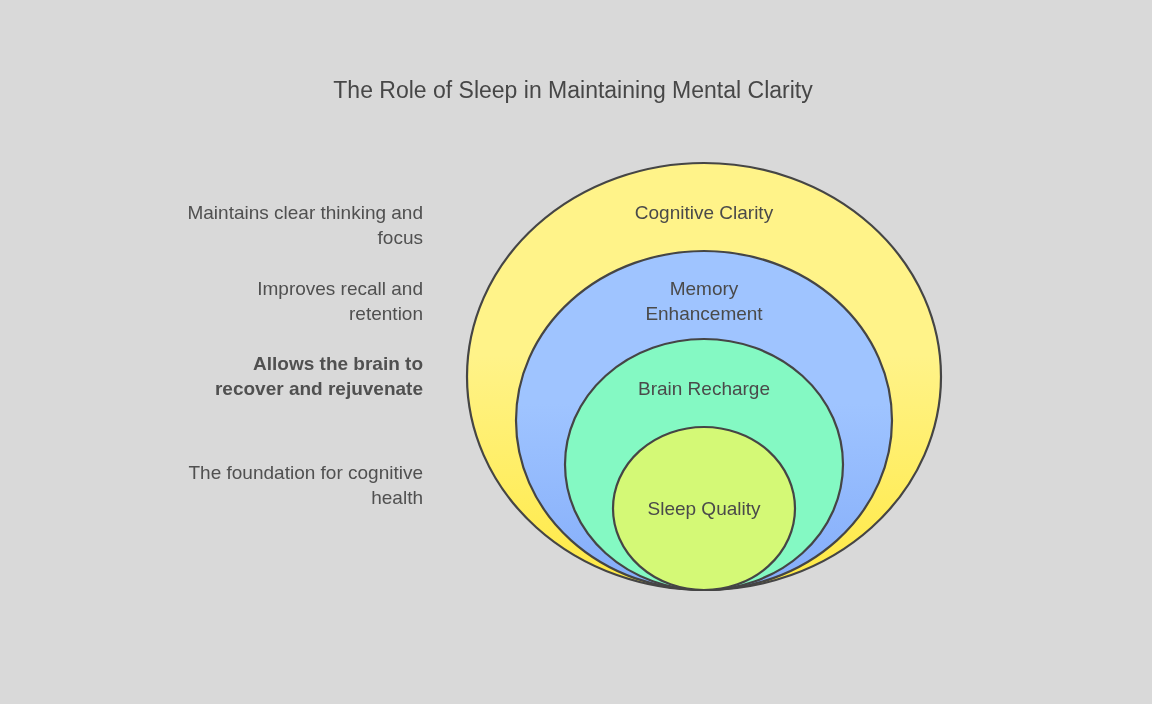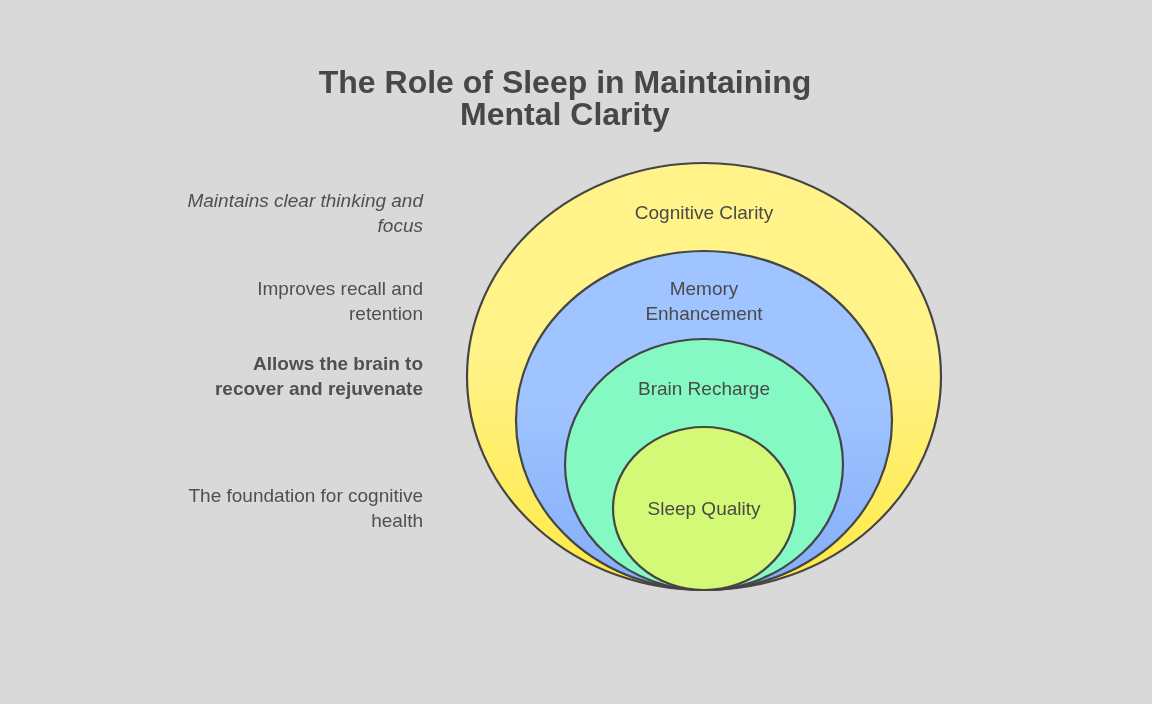--- a/index.html
+++ b/index.html
@@ -4,32 +4,32 @@
   <style>
     html, body { margin: 0; padding: 0; }
     body {
       width: 1152px; height: 704px; overflow: hidden;
       background: #d9d9d9;
       font-family: "Liberation Sans", "DejaVu Sans", sans-serif;
       position: relative;
     }
     .title {
       position: absolute; left: 261px; top: 62px; width: 600px;
-      text-align: center; font-weight: bold; font-size: 32px;
-      line-height: 32px; color: #474747; margin: 4px;
+      text-align: center; font-weight: normal; font-size: 23px;
+      line-height: 32px; color: #474747; margin: 12px;
     }
     .desc {
       position: absolute; right: 729px; width: 240px;
       text-align: right; font-size: 19px; line-height: 25px; color: #505050;
       margin: 0;
     }
-    #d1 { top: 188px; font-style: italic; }
+    #d1 { top: 200px; }
     #d2 { top: 276px; }
     #d3 { top: 351px; font-weight: bold; }
-    #d4 { top: 483px; }
+    #d4 { top: 460px; }
     svg#rings { position: absolute; left: 0; top: 0; }
     .ring-label { font-family: "Liberation Sans", "DejaVu Sans", sans-serif; font-size: 19px; fill: #4a4a4a; }
   </style>
 </head>
 <body>
 
 <h1 class="title">The Role of Sleep in Maintaining Mental Clarity</h1>
 
 <p class="desc" id="d1">Maintains clear thinking and focus</p>
 <p class="desc" id="d2">Improves recall and retention</p>

